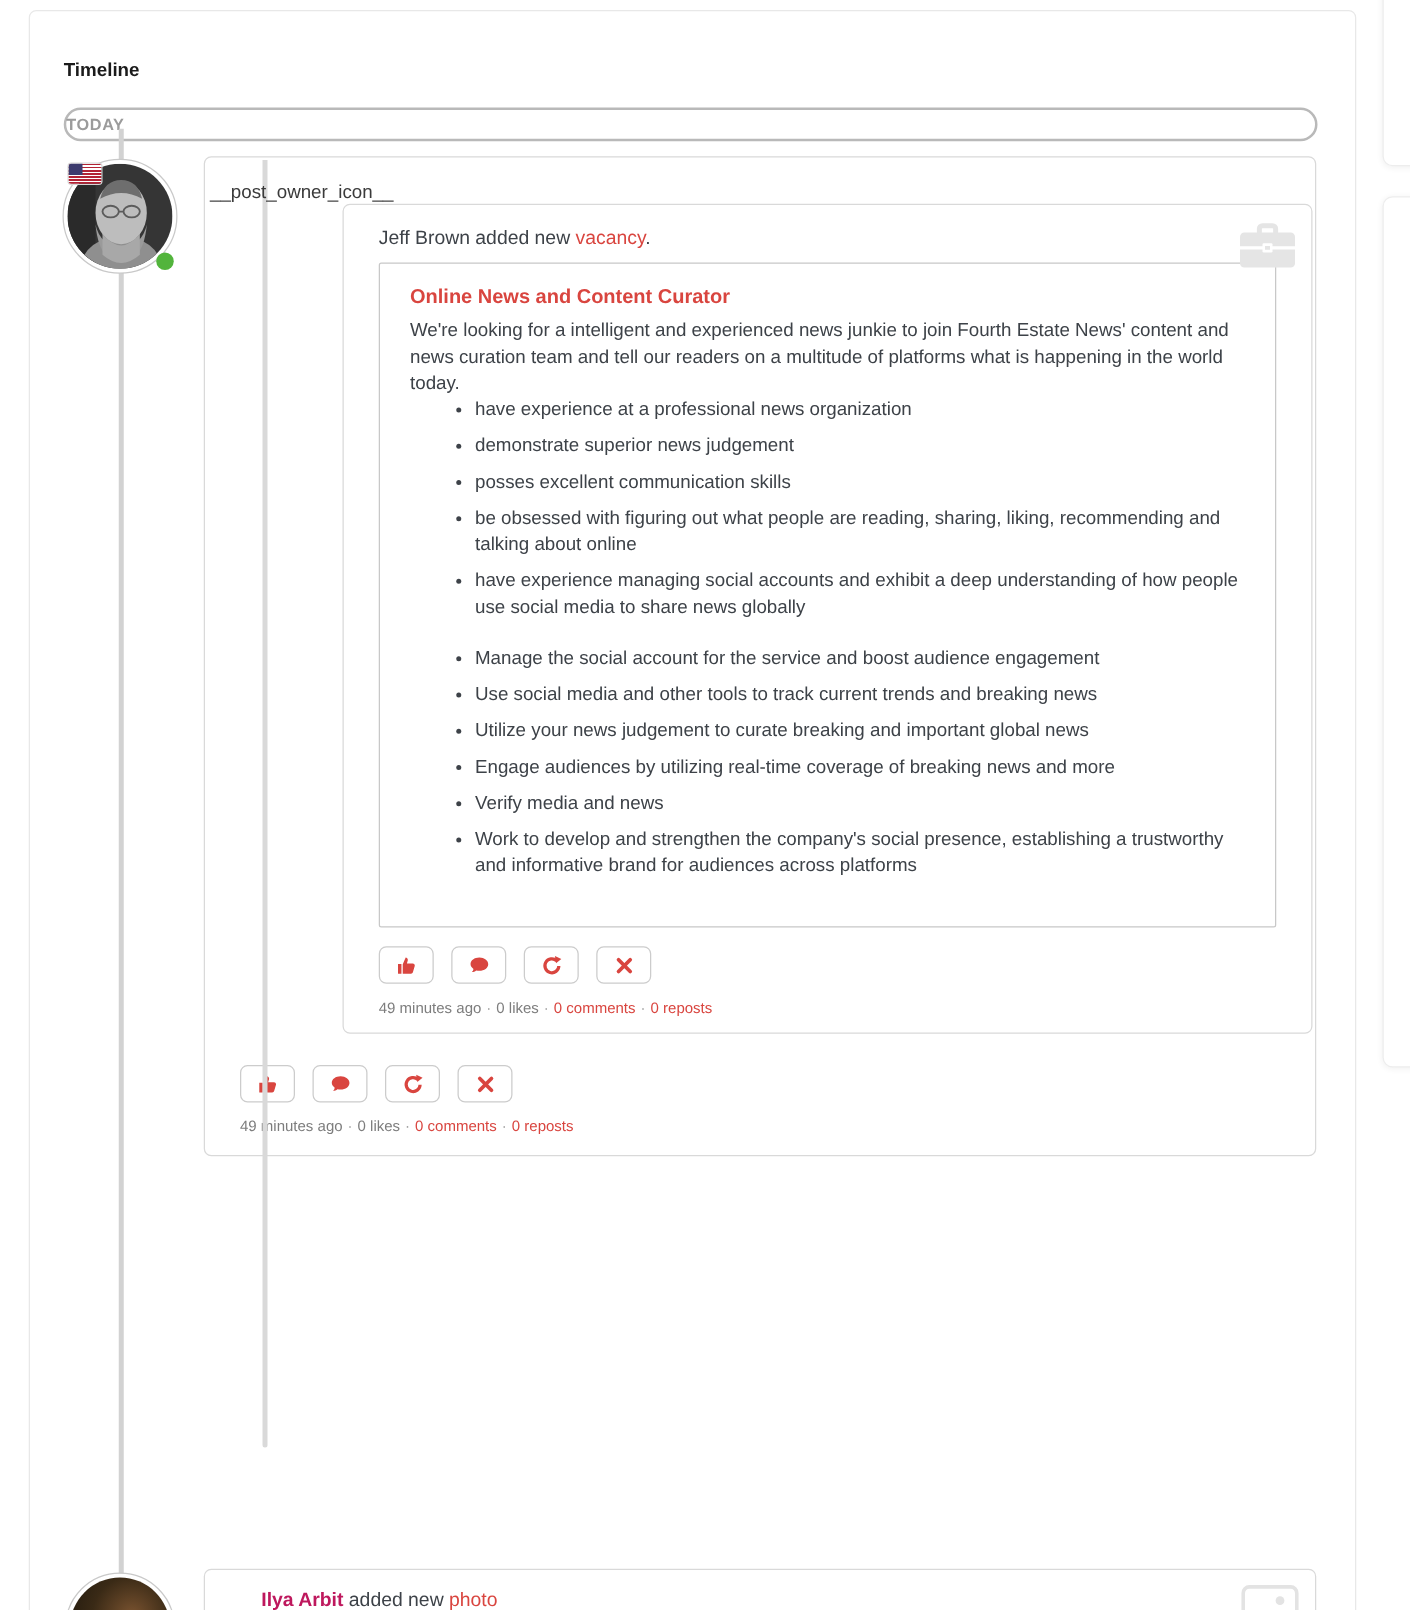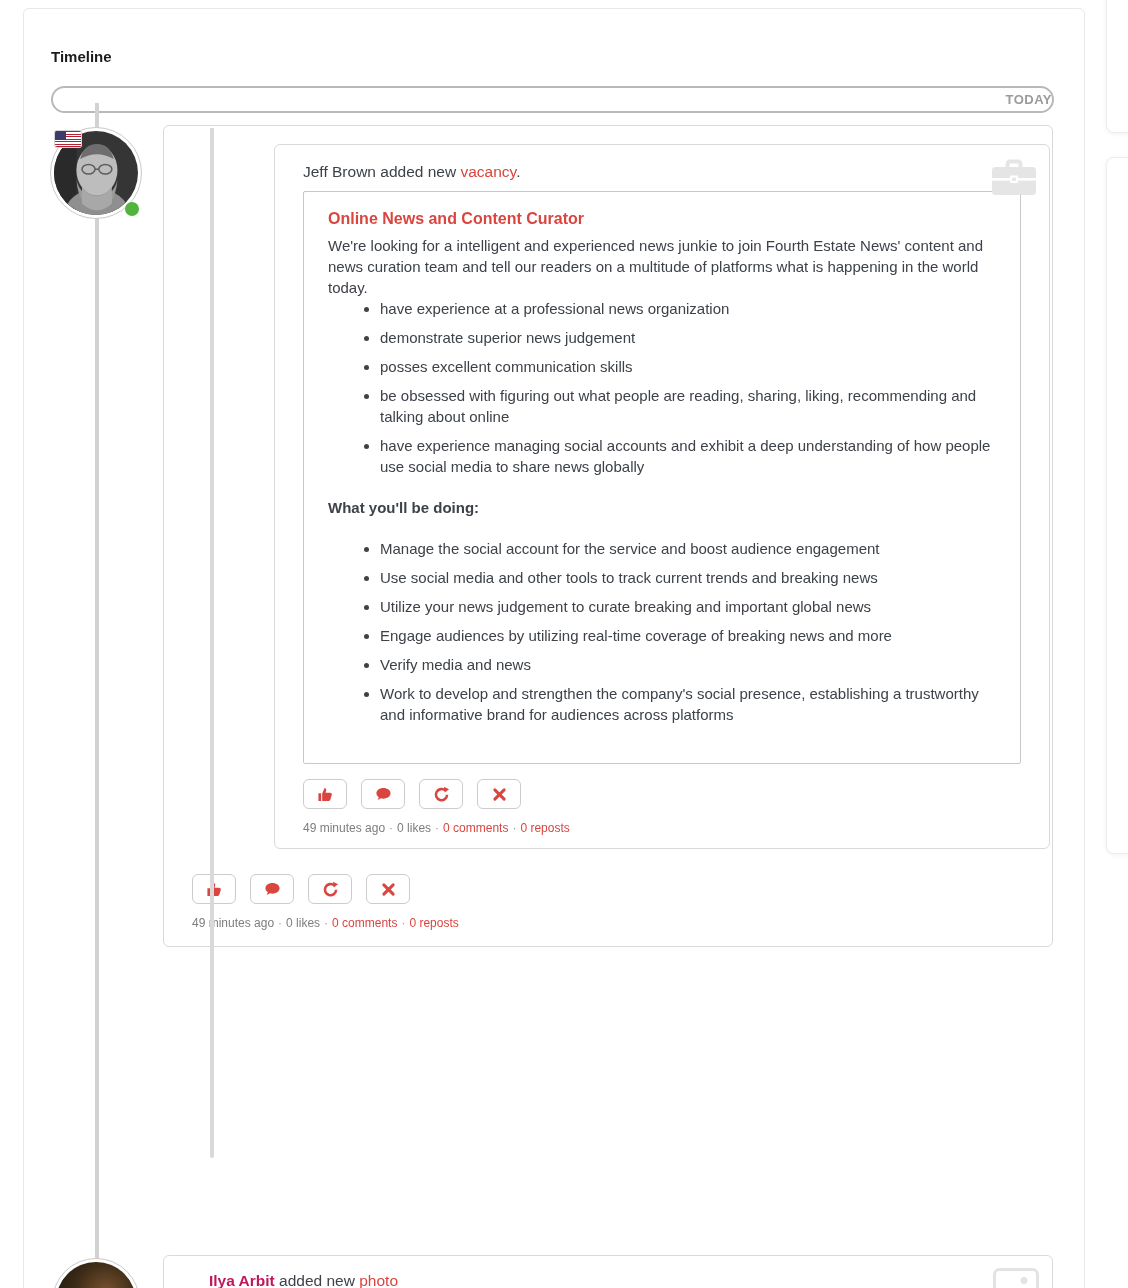--- a/index.html
+++ b/index.html
@@ -23,21 +23,21 @@
     position:absolute;left:23px;top:8px;width:1062px;height:1330px;
     background:#fff;border:1px solid #e8e8e8;border-radius:6px;z-index:2;
   }
   .page-title{
     position:absolute;left:27px;top:37px;
     font-size:15px;font-weight:bold;color:#1b1b1b;
   }
   .today-pill{
     position:absolute;left:27px;top:77px;width:1003px;height:27px;
     border:2px solid #b9b9b9;border-radius:14px;background:#fff;
-    display:flex;align-items:center;justify-content:flex-end;z-index:4;
+    display:flex;align-items:center;justify-content:flex-start;z-index:4;
   }
   .today-pill span{
     font-size:13px;font-weight:bold;color:var(--today-gray);letter-spacing:.5px;
   }
   
   .spine{
     position:absolute;left:95px;top:103px;width:4px;height:1185px;
     background:var(--line-gray);z-index:3;
   }
   
@@ -161,20 +161,21 @@
     <path d="M28 30 Q46 20 64 30 Q60 14 46 14 Q32 14 28 30Z" fill="#6e6e6e"></path>
   </svg>
   <div class="flag-badge">
       <div class="flag-canton"></div>
     </div>
   <div class="status-dot"></div>
 </div>
 
 <div class="post-card">
   <div class="inner-spine"></div>
+  <div class="owner-placeholder">__post_owner_icon__</div>
 
   <div class="repost-card">
     <div class="post-header">
       <span>Jeff Brown</span>
       <span> </span><span>added new</span>
       <span> </span><a class="red-link">vacancy</a><span>.</span>
     </div>
 
     <div class="type-icon">
       <svg width="44" height="38" viewBox="0 0 44 38">
@@ -191,21 +192,20 @@
       <p>We're looking for a intelligent and experienced news junkie to join Fourth Estate News' content and news curation team and tell our readers on a multitude of platforms what is happening in the world today.</p>
 
       <ul>
         <li>have experience at a professional news organization</li>
         <li>demonstrate superior news judgement</li>
         <li>posses excellent communication skills</li>
         <li>be obsessed with figuring out what people are reading, sharing, liking, recommending and talking about online</li>
         <li>have experience managing social accounts and exhibit a deep understanding of how people use social media to share news globally</li>
       </ul>
 
-      <div class="section-heading">What you'll be doing:</div>
       <ul>
         <li>Manage the social account for the service and boost audience engagement</li>
         <li>Use social media and other tools to track current trends and breaking news</li>
         <li>Utilize your news judgement to curate breaking and important global news</li>
         <li>Engage audiences by utilizing real-time coverage of breaking news and more</li>
         <li>Verify media and news</li>
         <li>Work to develop and strengthen the company's social presence, establishing a trustworthy and informative brand for audiences across platforms</li>
       </ul>
 
     </div>

